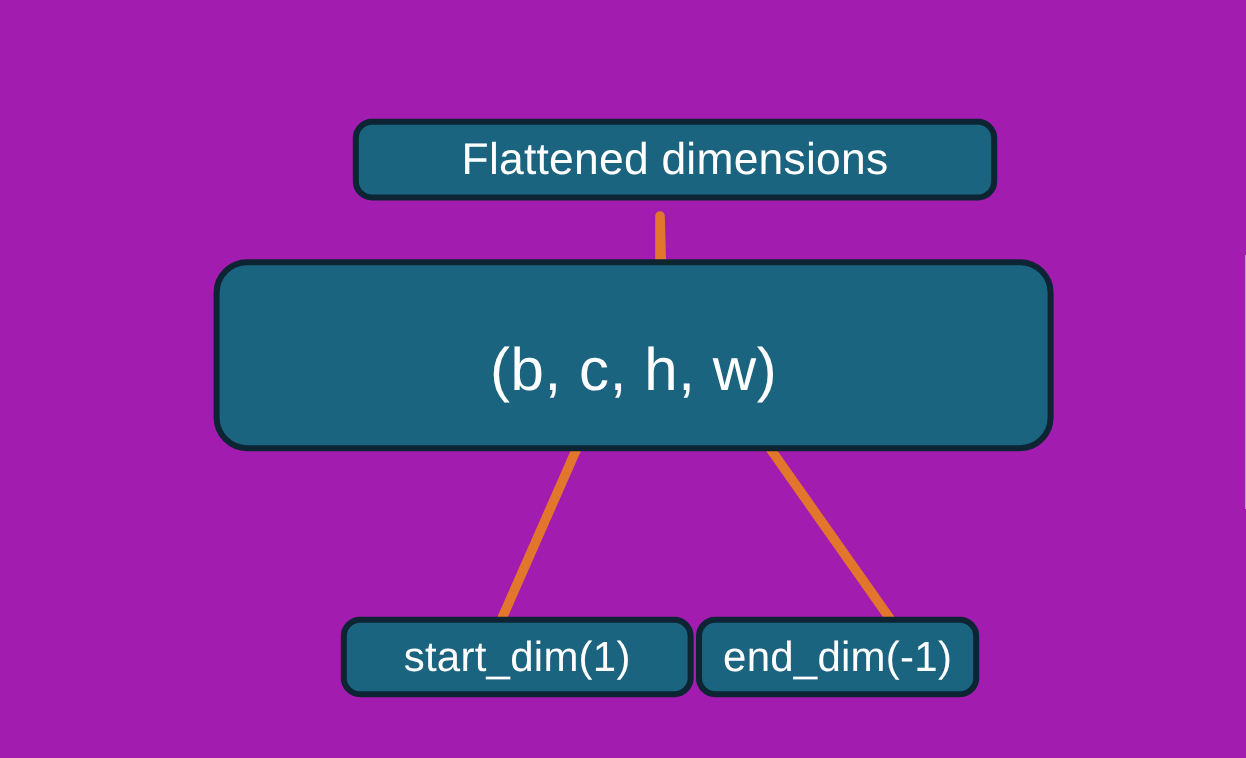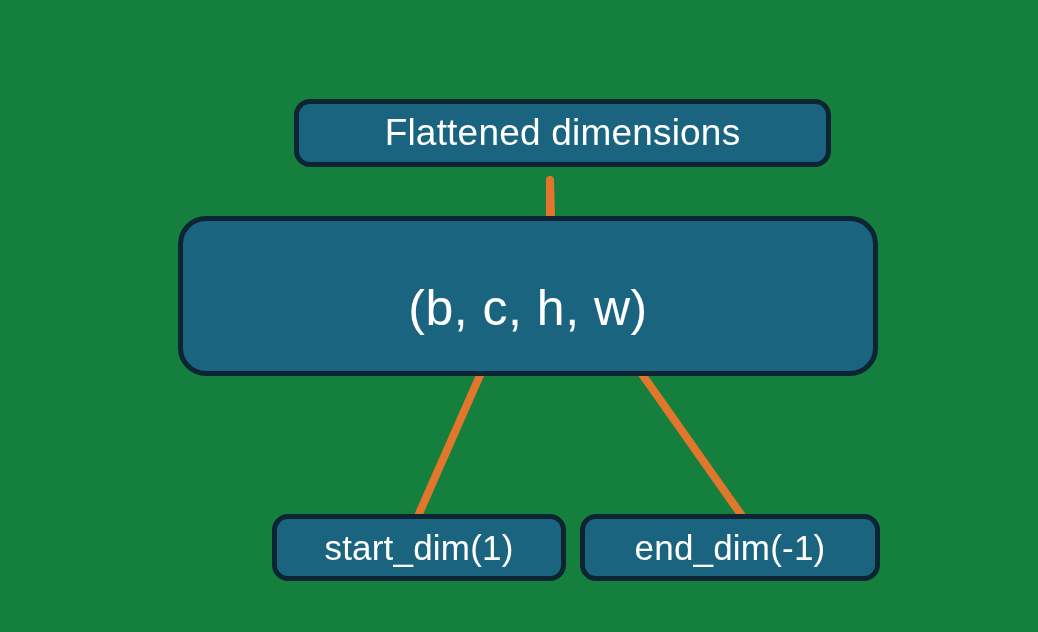--- a/index.html
+++ b/index.html
@@ -8,21 +8,21 @@
     background: #ffffff;
   }
   body {
     font-family: "Liberation Sans", sans-serif;
     -webkit-font-smoothing: antialiased;
   }
   #canvas {
     position: relative;
     width: 1038px;
     height: 632px;
-    background: #15803d;
+    background: #a21caf;
     overflow: hidden;
   }
   #edges {
     position: absolute;
     left: 0;
     top: 0;
     width: 1038px;
     height: 632px;
     pointer-events: none;
   }
@@ -58,31 +58,31 @@
     align-items: flex-start;
     justify-content: center;
   }
   #node-shape .shape-text {
     font-size: 50px;
     line-height: 1;
     margin-top: 62px;
     letter-spacing: 0.5px;
   }
   #node-start {
-    left: 272px;
+    left: 284px;
     top: 514px;
     width: 294px;
     height: 67px;
     font-size: 35px;
     text-align: right;
   }
   #node-end {
     left: 580px;
     top: 514px;
-    width: 300px;
+    width: 236px;
     height: 67px;
     font-size: 35px;
   }
 </style>
 </head>
 <body>
 
 <div id="canvas">
 
   <svg id="edges" viewBox="0 0 1038 632" width="1038" height="632" xmlns="http://www.w3.org/2000/svg">

